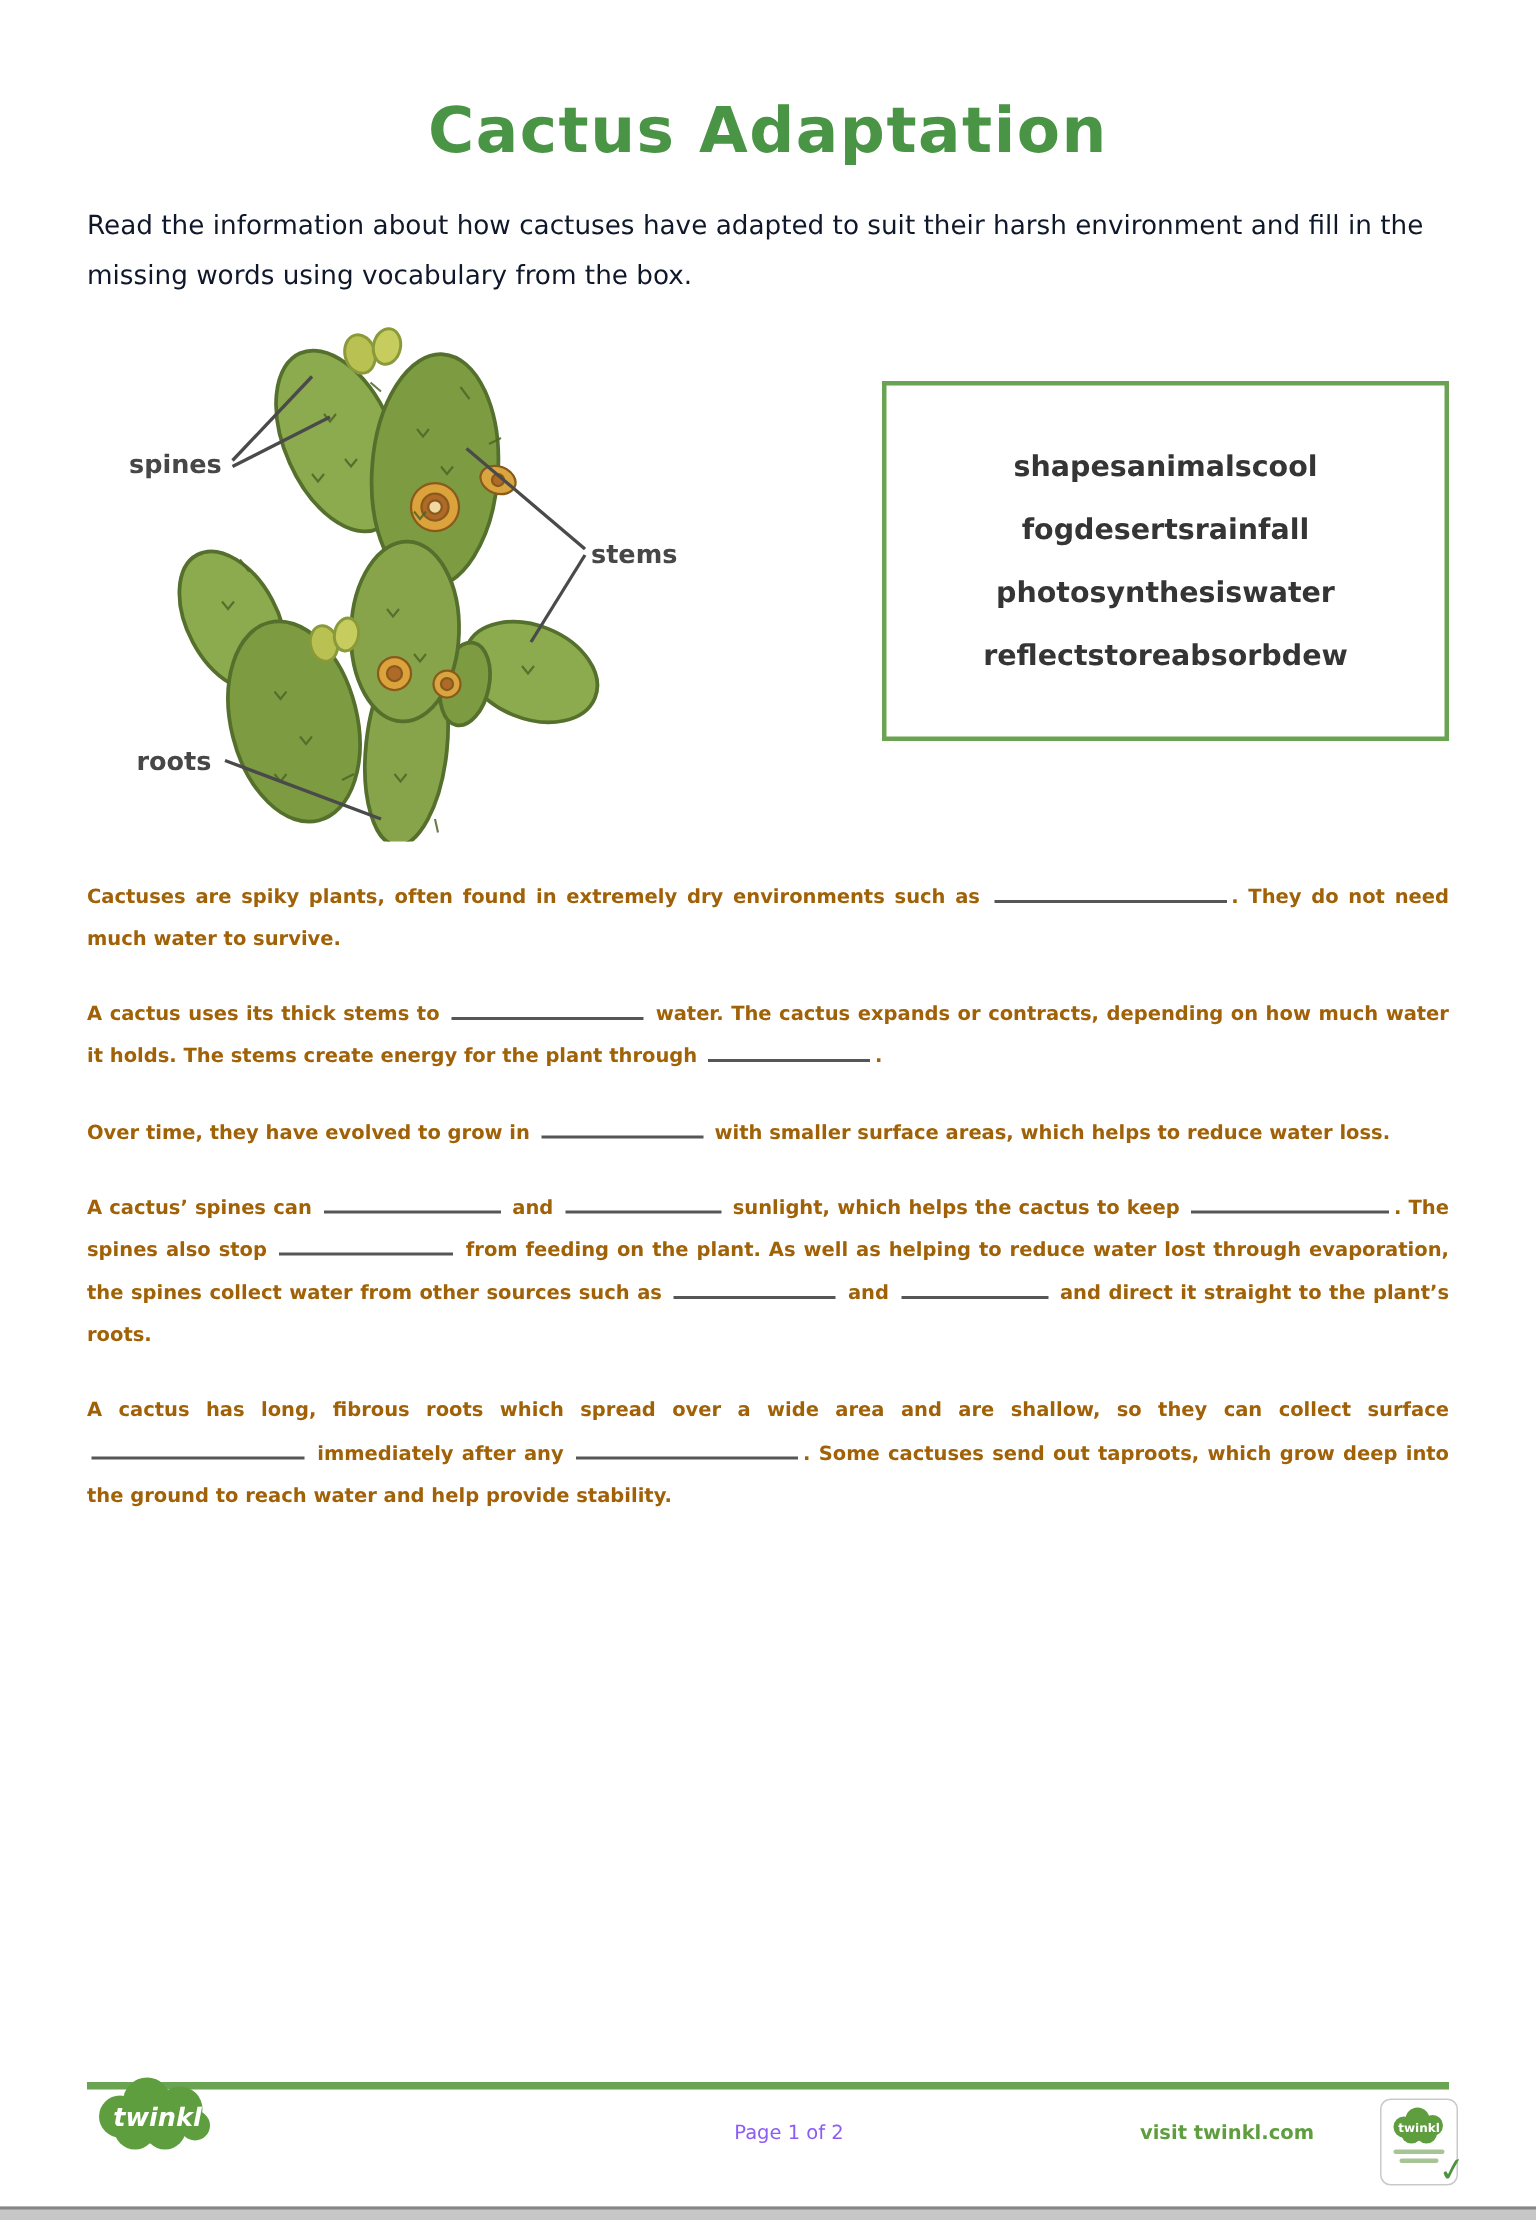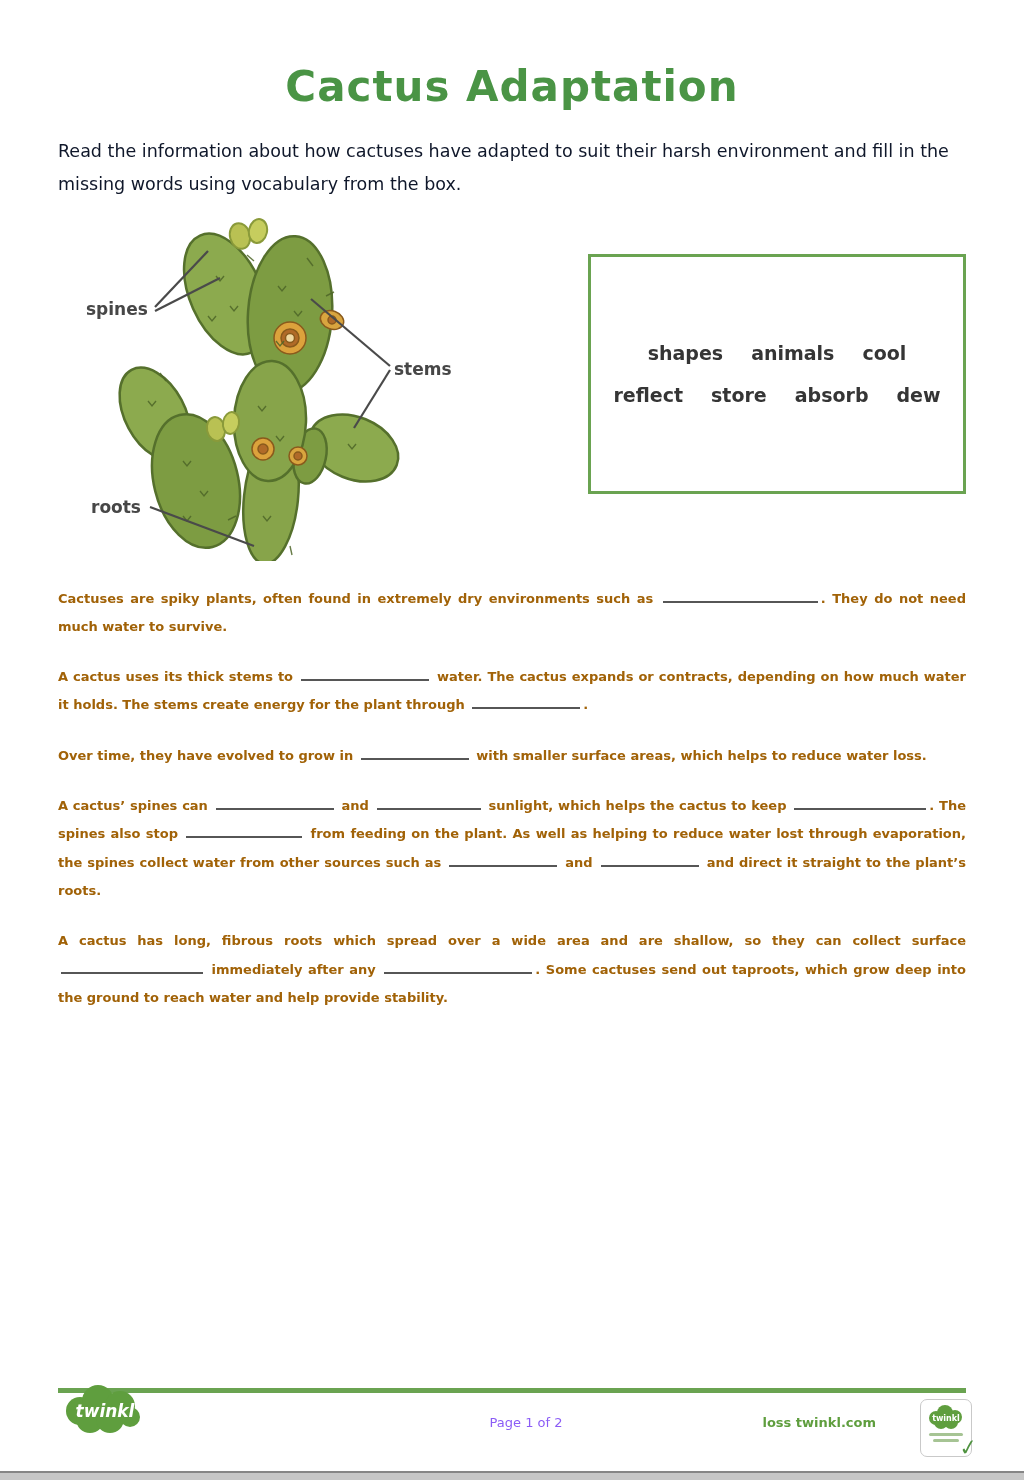--- a/index.html
+++ b/index.html
@@ -16,21 +16,21 @@
 
   
   .diagram-row { display:flex; align-items:flex-start; margin-bottom:10px;justify-content:space-between; }
   .cactus-wrap { width:470px; height:345px; position:relative; flex:none; }
   .diagram-label { font-weight:bold; fill:#474747; font-size:17px;
                    font-family:"DejaVu Sans",sans-serif; }
 
   .word-box { flex:none; margin-left:auto; margin-top:38px; width:378px; height:240px;
               border:3px solid #6aa351; display:flex; flex-direction:column;
               justify-content:center; gap:20px; padding:10px 14px; }
-  .word-row { display:flex; justify-content:center; gap:28px; }
+  .word-row { display:flex; justify-content:center; }
   .word { font-weight:bold; font-size:19px; color:#353535; }
 
   
   .paragraphs { margin-top:14px; }
   .para { font-size:13px; line-height:2.18; text-align:justify; margin-bottom:22px;
           color:#a16207;font-weight:bold; }
   .blank { display:inline-block; border-bottom:2px solid #565656; height:0.55em;
            vertical-align:baseline; margin:0 3px; }
 
   
@@ -132,20 +132,29 @@
       </svg>
     </div>
 
     <div class="word-box">
         <div class="word-row">
           <span class="word">shapes</span>
           <span class="word">animals</span>
           <span class="word">cool</span>
         </div>
         <div class="word-row">
+          <span class="word">fog</span>
+          <span class="word">deserts</span>
+          <span class="word">rainfall</span>
+        </div>
+        <div class="word-row">
+          <span class="word">photosynthesis</span>
+          <span class="word">water</span>
+        </div>
+        <div class="word-row">
           <span class="word">reflect</span>
           <span class="word">store</span>
           <span class="word">absorb</span>
           <span class="word">dew</span>
         </div>
       </div>
   </div>
 
   <div class="paragraphs">
     <p class="para">Cactuses are spiky plants, often found in extremely dry environments such as <span class="blank" style="width: 155px;"></span>. They do not need much water to survive.</p>
@@ -171,21 +180,21 @@
           <circle cx="32" cy="38" r="14"></circle>
         <circle cx="52" cy="38" r="14"></circle>
           <circle cx="72" cy="36" r="10"></circle>
       </g>
       <text x="47" y="36" text-anchor="middle" fill="#ffffff" font-size="17" font-weight="bold" font-style="italic" font-family="DejaVu Sans, sans-serif">twinkl</text>
     </svg>
   </div>
 
   <div class="page-info">Page 1 of 2</div>
 
-  <div class="visit">loss twinkl.com</div>
+  <div class="visit">visit twinkl.com</div>
 
   <div class="badge">
     <svg width="40" height="26" viewBox="0 0 40 26">
       <g fill="#5f9e3e">
         <circle cx="10" cy="14" r="7"></circle>
           <circle cx="19" cy="9" r="8"></circle>
         <circle cx="29" cy="13" r="7"></circle>
           <circle cx="15" cy="18" r="7"></circle>
         <circle cx="25" cy="18" r="7"></circle>
       </g>

